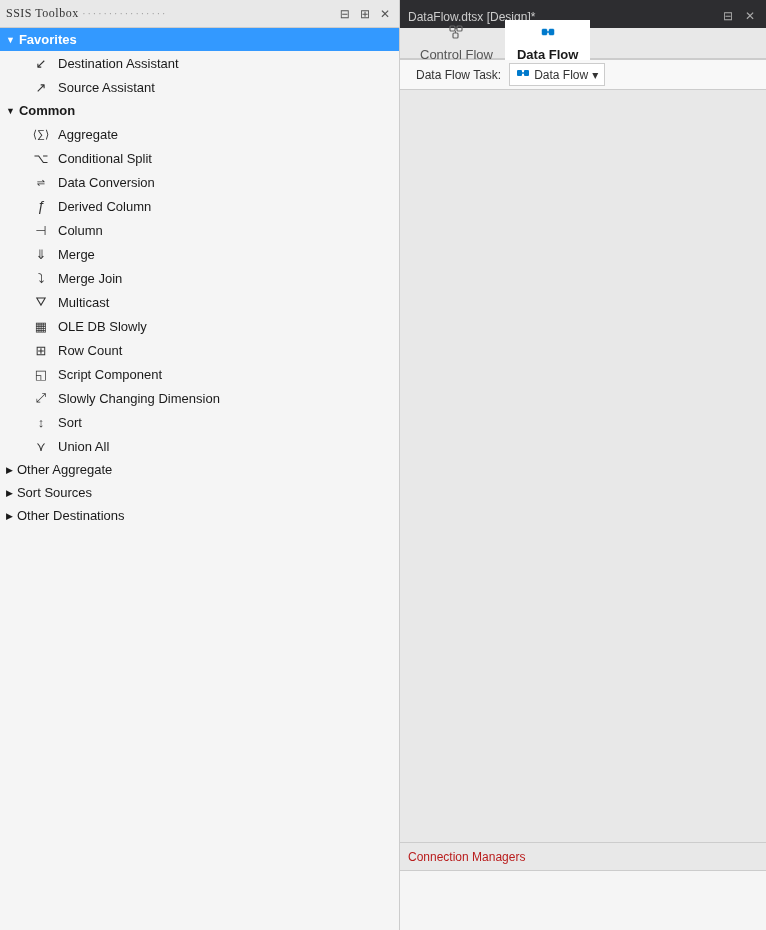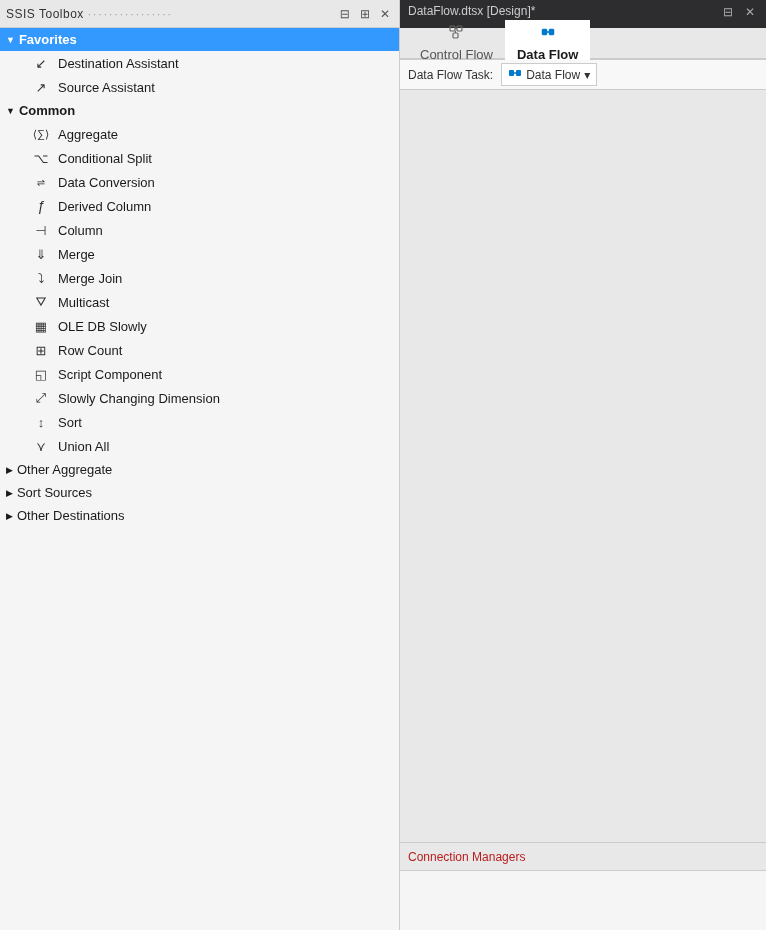--- a/index.html
+++ b/index.html
@@ -32,20 +32,21 @@
       padding: 4px 6px;
       height: 28px;
       gap: 4px;
     }
 
     .toolbox-title {
       font-size: 12px;
       color: #333;
       flex: 1;
       letter-spacing: 0.5px;
+      font-family: Liberation Serif, serif;
     }
 
     .toolbox-title-dots {
       color: #999;
       font-size: 10px;
       letter-spacing: 2px;
     }
 
     .toolbox-icons {
       display: flex;
@@ -130,21 +131,21 @@
       flex: 1;
       display: flex;
       flex-direction: column;
       background: #f0f0f0;
       height: 100%;
     }
 
     
     .dataflow-titlebar {
       display: flex;
-      align-items: flex-start;
+      align-items: flex-end;
       background: #2d2d30;
       color: #ddd;
       padding: 4px 8px;
       height: 28px;
       font-size: 12px;
       gap: 6px;
     }
 
     .dataflow-title {
       flex: 1;
@@ -202,20 +203,21 @@
       background: #f8f8f8;
       border-bottom: 1px solid #ccc;
       padding: 3px 8px;
       height: 30px;
       gap: 8px;
     }
 
     .toolbar-label {
       font-size: 12px;
       color: #333;
+      margin-left: 8px;
     }
 
     .toolbar-dropdown {
       display: flex;
       align-items: center;
       background: white;
       border: 1px solid #ccc;
       padding: 2px 6px;
       cursor: pointer;
       font-size: 12px;

